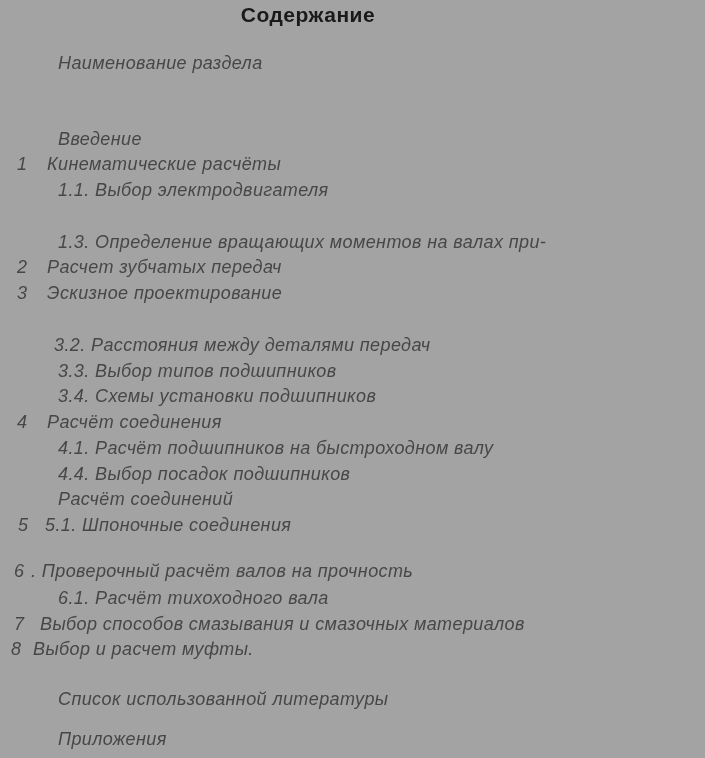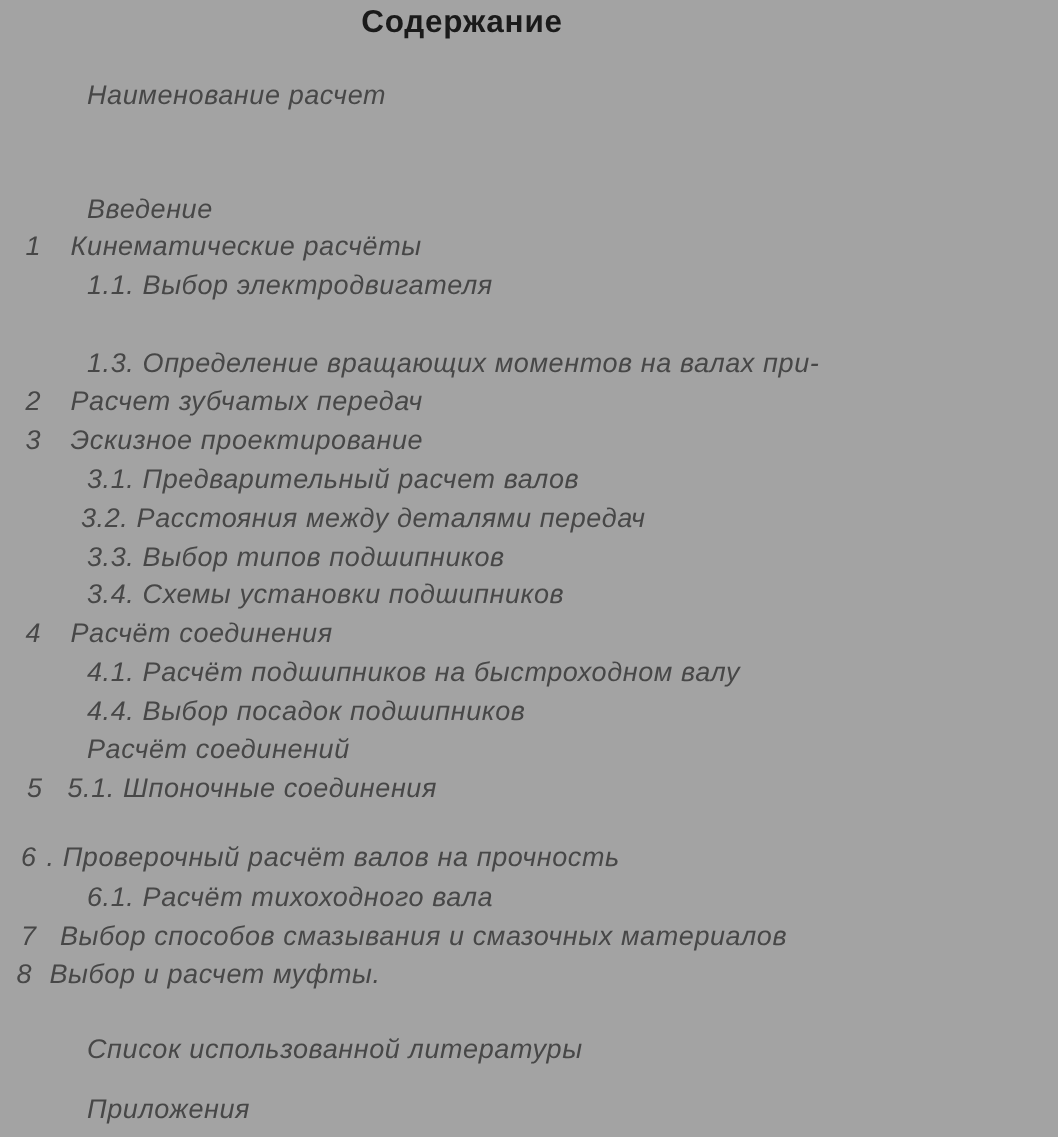--- a/index.html
+++ b/index.html
@@ -46,21 +46,21 @@
   }
 </style>
 </head>
 <body>
 
 <div class="page">
 
   <div class="title" style="top:2px">Содержание</div>
 
   <div class="line" style="top:50px">
-    <span class="txt" style="left:58px">Наименование расчет</span>
+    <span class="txt" style="left:58px">Наименование раздела</span>
   </div>
 
 
   <div class="line" style="top:126px">
     <span class="txt" style="left:58px">Введение</span>
   </div>
 
   <div class="line" style="top:151px">
     <span class="num" style="left:17px">1</span>
     <span class="txt" style="left:47px">Кинематические расчёты</span>
@@ -78,23 +78,20 @@
   <div class="line" style="top:254px">
     <span class="num" style="left:17px">2</span>
     <span class="txt" style="left:47px">Расчет зубчатых передач</span>
   </div>
 
   <div class="line" style="top:280px">
     <span class="num" style="left:17px">3</span>
     <span class="txt" style="left:47px">Эскизное проектирование</span>
   </div>
 
-  <div class="line" style="top:306px">
-    <span class="txt" style="left:58px">3.1. Предварительный расчет валов</span>
-  </div>
 
   <div class="line" style="top:332px">
     <span class="txt" style="left:54px">3.2. Расстояния между деталями передач</span>
   </div>
 
   <div class="line" style="top:358px">
     <span class="txt" style="left:58px">3.3. Выбор типов подшипников</span>
   </div>
 
   <div class="line" style="top:383px">

